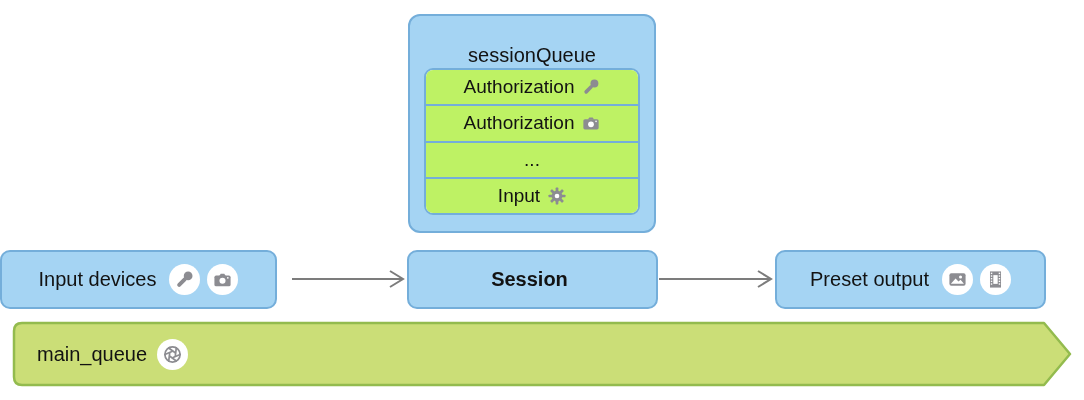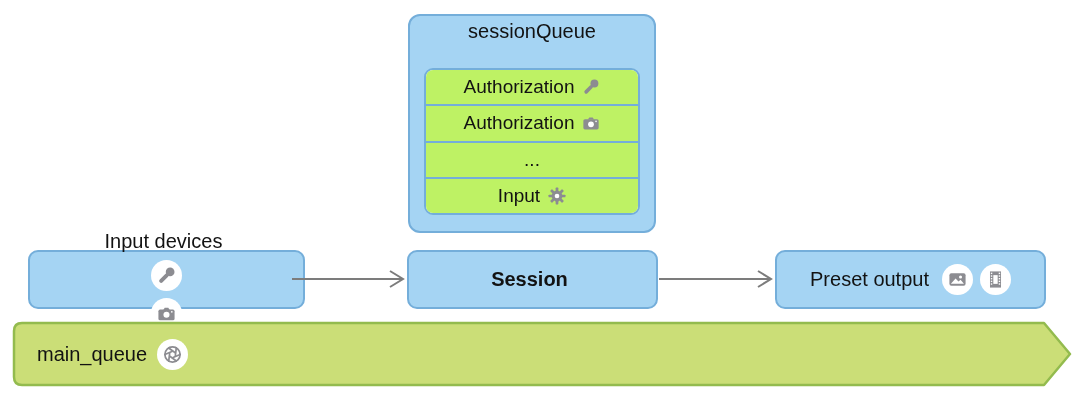--- a/index.html
+++ b/index.html
@@ -18,21 +18,21 @@
     box-sizing:border-box;
     background:#a5d4f3;
     border:2px solid #74aeda;
     border-radius:10px;
     display:flex;
     align-items:center;
     justify-content:center;
     gap:7px;
     font-size:20px;
   }
-  .node-input   { left:28px;  top:250px; width:277px; height:59px;flex-direction:column; }
+  .node-input   { left:0;  top:250px; width:277px; height:59px; }
   .node-session { left:407px; top:250px; width:251px; height:59px; font-weight:bold; }
   .node-capture { left:775px; top:250px; width:271px; height:59px; }
   .node .label { margin-right:6px; }
 
   
   .chip {
     width:31px; height:31px;
     background:#ffffff;
     border-radius:50%;
     display:flex; align-items:center; justify-content:center;
@@ -45,21 +45,21 @@
     position:absolute;
     left:408px; top:14px; width:248px; height:219px;
     box-sizing:border-box;
     background:#a5d4f3;
     border:2px solid #74aeda;
     border-radius:12px;
   }
   .squeue-title {
     text-align:center;
     font-size:20px;
-    padding-top:4px;
+    padding-top:28px;
     height:36px;
   }
   .squeue-list {
     position:absolute;
     left:14px; right:14px; top:52px; height:147px;
     box-sizing:border-box;
     background:#ffffff;
     border:2px solid #74aeda;
     border-radius:9px;
     display:flex;

